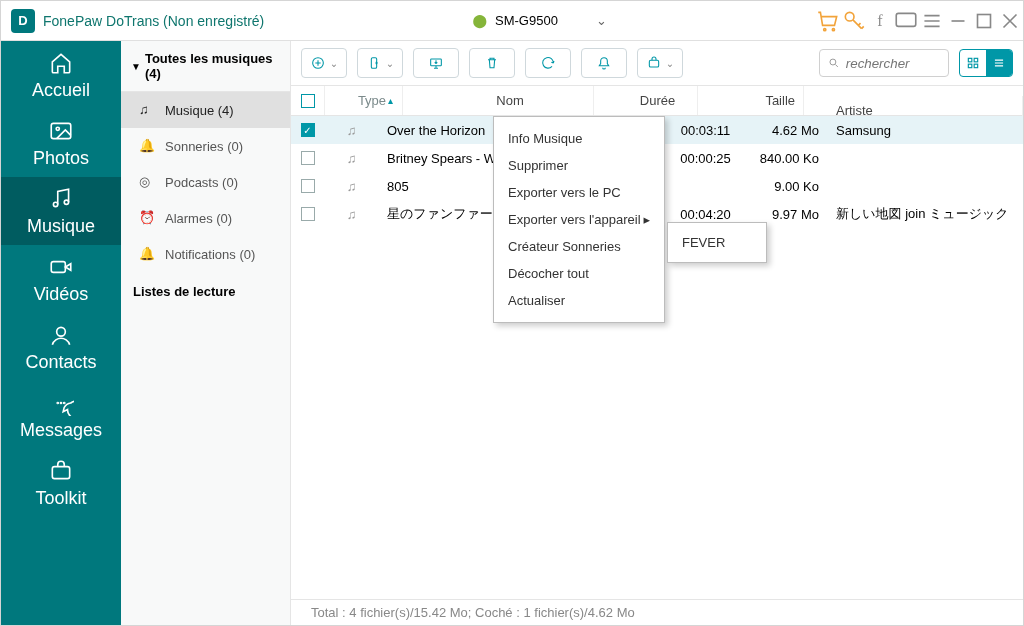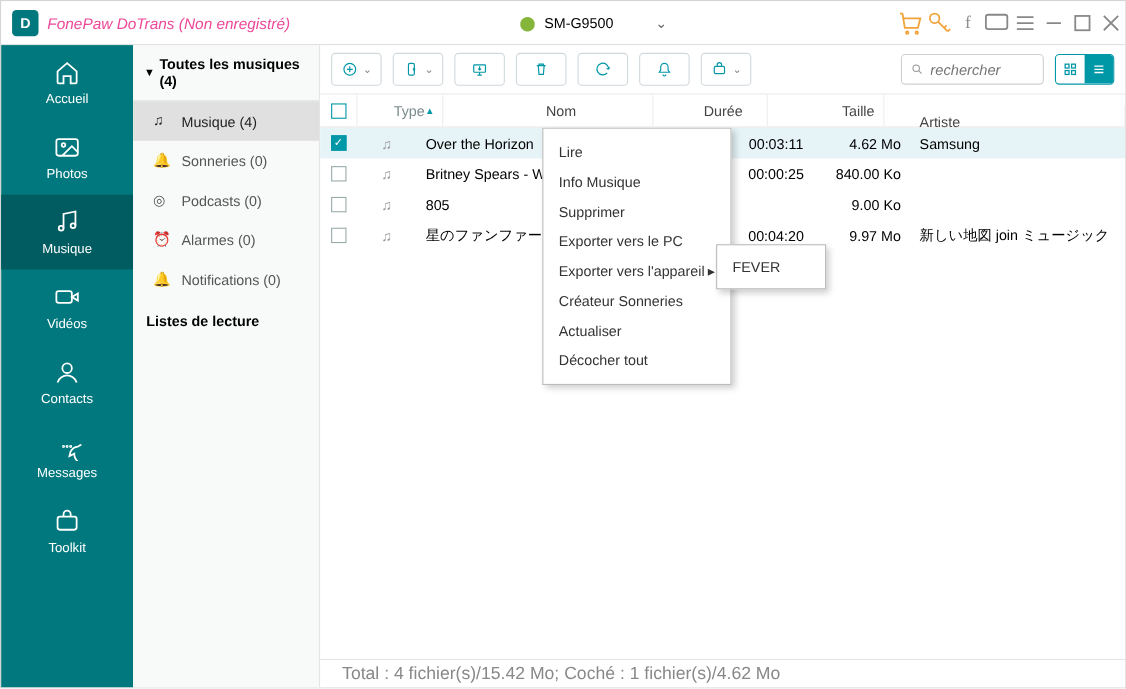--- a/index.html
+++ b/index.html
@@ -2,36 +2,36 @@
 <html><head>
 <meta charset="utf-8">
 <style>
 * { box-sizing: border-box; margin: 0; padding: 0; }
 body { font-family: "Segoe UI", Arial, sans-serif; font-size: 13px; background: #fff; width: 1024px; height: 626px; overflow: hidden; }
 .window { display: flex; flex-direction: column; width: 100%; height: 100%; border: 1px solid #d5d5d5; }
 
 
 .titlebar { height: 40px; display: flex; align-items: center; border-bottom: 1px solid #e0e0e0; }
 .titlebar .logo { width: 24px; height: 24px; margin: 0 8px 0 10px; background: #00787d; border-radius: 4px; display: flex; align-items: center; justify-content: center; color: #fff; font-weight: bold; }
-.titlebar .app-title { color: #ec4899; font-size: 14px; font-style: italic; }
+.titlebar .app-title { color: #0f766e; font-size: 14px; }
 .titlebar .device-select { margin: 0 auto; display: flex; align-items: center; gap: 8px; padding: 4px 20px; cursor: pointer; }
 .titlebar .device-select .android { color: #85b53a; }
 .titlebar .device-name { color: #000; }
 .titlebar .right-icons { display: flex; align-items: center; gap: 0; }
 .titlebar .ticon { width: 26px; height: 26px; display: flex; align-items: center; justify-content: center; color: #8e8e8e; cursor: pointer; }
 .titlebar .ticon.orange { color: #f2a33a; }
 
 .body { display: flex; flex: 1; overflow: hidden; }
 
 
 .nav { width: 120px; background: #00787d; display: flex; flex-direction: column; }
 .nav-item { height: 68px; display: flex; flex-direction: column; align-items: center; justify-content: center; gap: 4px; color: #fff; cursor: pointer; }
 .nav-item.active { background: #005c60; }
 .nav-item svg { width: 26px; height: 26px; stroke: #fff; fill: none; stroke-width: 1.5; }
-.nav-item span { font-size: 12px; }
+.nav-item span { font-size: 18px; }
 
 
 .subnav { width: 170px; background: #f8f9f9; border-right: 1px solid #e5e5e5; display: flex; flex-direction: column; }
 .subnav-header { padding: 10px 10px; font-weight: bold; display: flex; align-items: center; gap: 4px; border-bottom: 1px solid #e5e5e5;}
 .subnav-item { padding: 10px 18px; display: flex; align-items: center; gap: 10px; color: #555; cursor: pointer; }
 .subnav-item.active { background: #e0e0e0; color: #222; }
 .subnav-item .sicon { width: 16px; height: 16px; stroke: #888; fill: none; stroke-width: 1.5; }
 .subnav-section { padding: 12px 12px; font-weight: bold; }
 
 
@@ -62,24 +62,24 @@
 .trow.selected { background: #e6f3f7; }
 .trow .col { border-right: 1px solid transparent; }
 .chkbox { width: 14px; height: 14px; border: 1px solid #9aa; display: inline-flex; align-items: center; justify-content: center; background: #fff; }
 .chkbox.checked { background: #0097a7; border-color: #0097a7; color: #fff; }
 .chkbox.checked::after { content: "✓"; font-size: 10px; }
 .music-icon { color: #999; }
 
 
 .ctxmenu { position: absolute; top: 0px; left: 202px; width: 172px; background: #fff; border: 1px solid #bcbcbc; box-shadow: 3px 3px 6px rgba(0,0,0,0.2); padding: 8px 0; }
 .ctxmenu .mitem { padding: 6px 14px; color: #333; cursor: pointer; display: flex; align-items: center; justify-content: space-between; }
-.submenu { position: absolute; top: 105px; left: 157px; width: 100px; background: #fff; border: 1px solid #bcbcbc; box-shadow: 3px 3px 6px rgba(0,0,0,0.2); padding: 6px 0; }
+.submenu { position: absolute; top: 105px; left: 173px; width: 100px; background: #fff; border: 1px solid #bcbcbc; box-shadow: 3px 3px 6px rgba(0,0,0,0.2); padding: 6px 0; }
 .submenu .mitem { padding: 6px 14px; }
 
-.footer { height: 26px; border-top: 1px solid #e5e5e5; display: flex; align-items: center; padding: 0 20px; color: #888; font-size: 16px; }
+.footer { height: 26px; border-top: 1px solid #e5e5e5; display: flex; align-items: center; padding: 0 20px; color: #888; font-size: 13px; }
 </style>
 </head>
 <body>
 
 <div class="window">
   <div class="titlebar">
     <div class="logo">D</div>
     <div class="app-title">FonePaw DoTrans (Non enregistré)</div>
     <div class="device-select">
       <span class="android">⬤</span>
@@ -352,43 +352,40 @@
               <span class="music-icon">♫</span>
             </div>
     <div class="col name">星のファンファーレ</div>
     <div class="col duree">00:04:20</div>
     <div class="col taille">9.97 Mo</div>
     <div class="col artist">新しい地図 join ミュージック</div>
           </div>
           <div class="ctxmenu">
           <div id="ctx-items">
               <div class="mitem">
-                <span>Lire</span>
-              </div>
-              <div class="mitem">
                 <span>Info Musique</span>
               </div>
               <div class="mitem">
                 <span>Supprimer</span>
               </div>
               <div class="mitem">
                 <span>Exporter vers le PC</span>
               </div>
               <div class="mitem">
                 <span>Exporter vers l'appareil</span>
                 <span>▸</span>
               </div>
               <div class="mitem">
                 <span>Créateur Sonneries</span>
               </div>
               <div class="mitem">
+                <span>Décocher tout</span>
+              </div>
+              <div class="mitem">
                 <span>Actualiser</span>
-              </div>
-              <div class="mitem">
-                <span>Décocher tout</span>
               </div>
             </div>
           <div class="submenu">
             <div class="mitem">FEVER</div>
           </div>
         </div>
       </div>
 
       <div class="footer">Total : 4 fichier(s)/15.42 Mo; Coché : 1 fichier(s)/4.62 Mo</div>
     </div>

